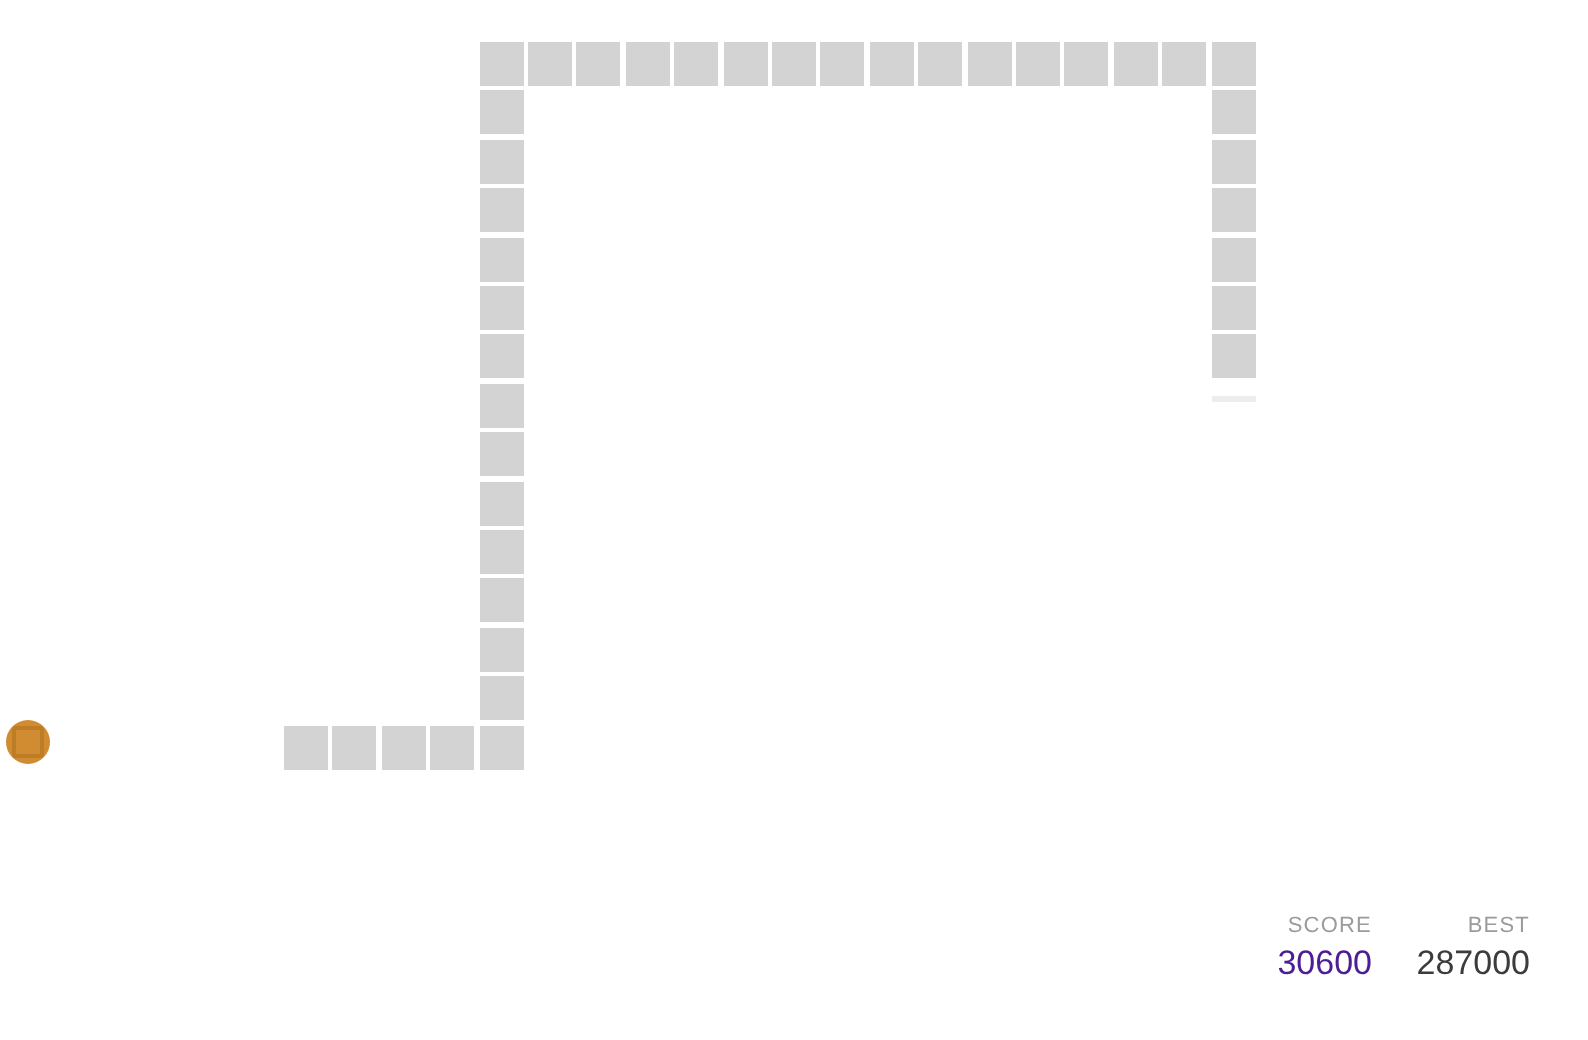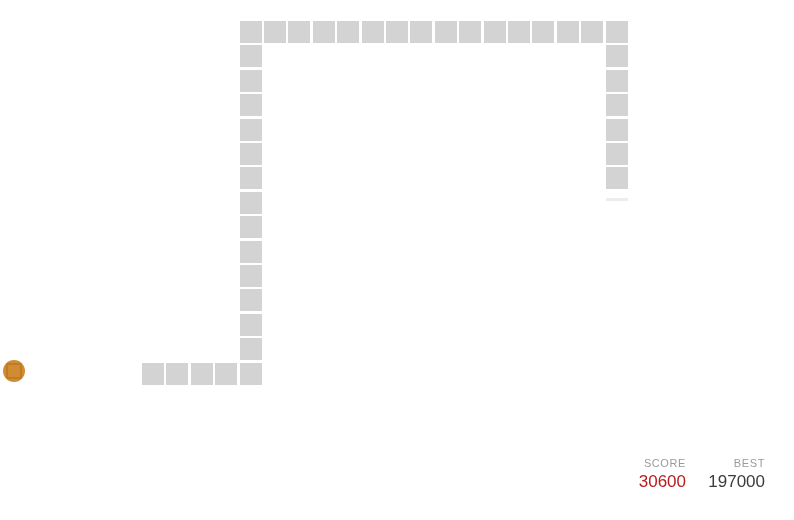--- a/index.html
+++ b/index.html
@@ -105,19 +105,19 @@
     <div class="segment" style="left: 605.6px; top: 94.2px; width: 22px; height: 22px; background: rgb(211, 211, 211);"></div>
     <div class="segment" style="left: 605.6px; top: 118.6px; width: 22px; height: 22px; background: rgb(211, 211, 211);"></div>
     <div class="segment" style="left: 605.6px; top: 143px; width: 22px; height: 22px; background: rgb(211, 211, 211);"></div>
     <div class="segment" style="left: 605.6px; top: 167.4px; width: 22px; height: 22px; background: rgb(211, 211, 211);"></div>
     <div class="segment" style="left: 605.6px; top: 198px; width: 22px; height: 3px; background: rgb(237, 237, 237);"></div>
   </div>
 
 <div class="scoreboard">
   <div class="stat">
     <div class="stat-label" style="color: rgb(155, 155, 155);">SCORE</div>
-    <div class="stat-value" style="color: #b91c1c;">30600</div>
+    <div class="stat-value" style="color: #4c1d95;">30600</div>
   </div>
   <div class="stat">
     <div class="stat-label" style="color: rgb(155, 155, 155); margin-left: 36px;">BEST</div>
-    <div class="stat-value" style="color: rgb(60, 60, 60);">197000</div>
+    <div class="stat-value" style="color: rgb(60, 60, 60);">287000</div>
   </div>
 </div>
 
 </body></html>

